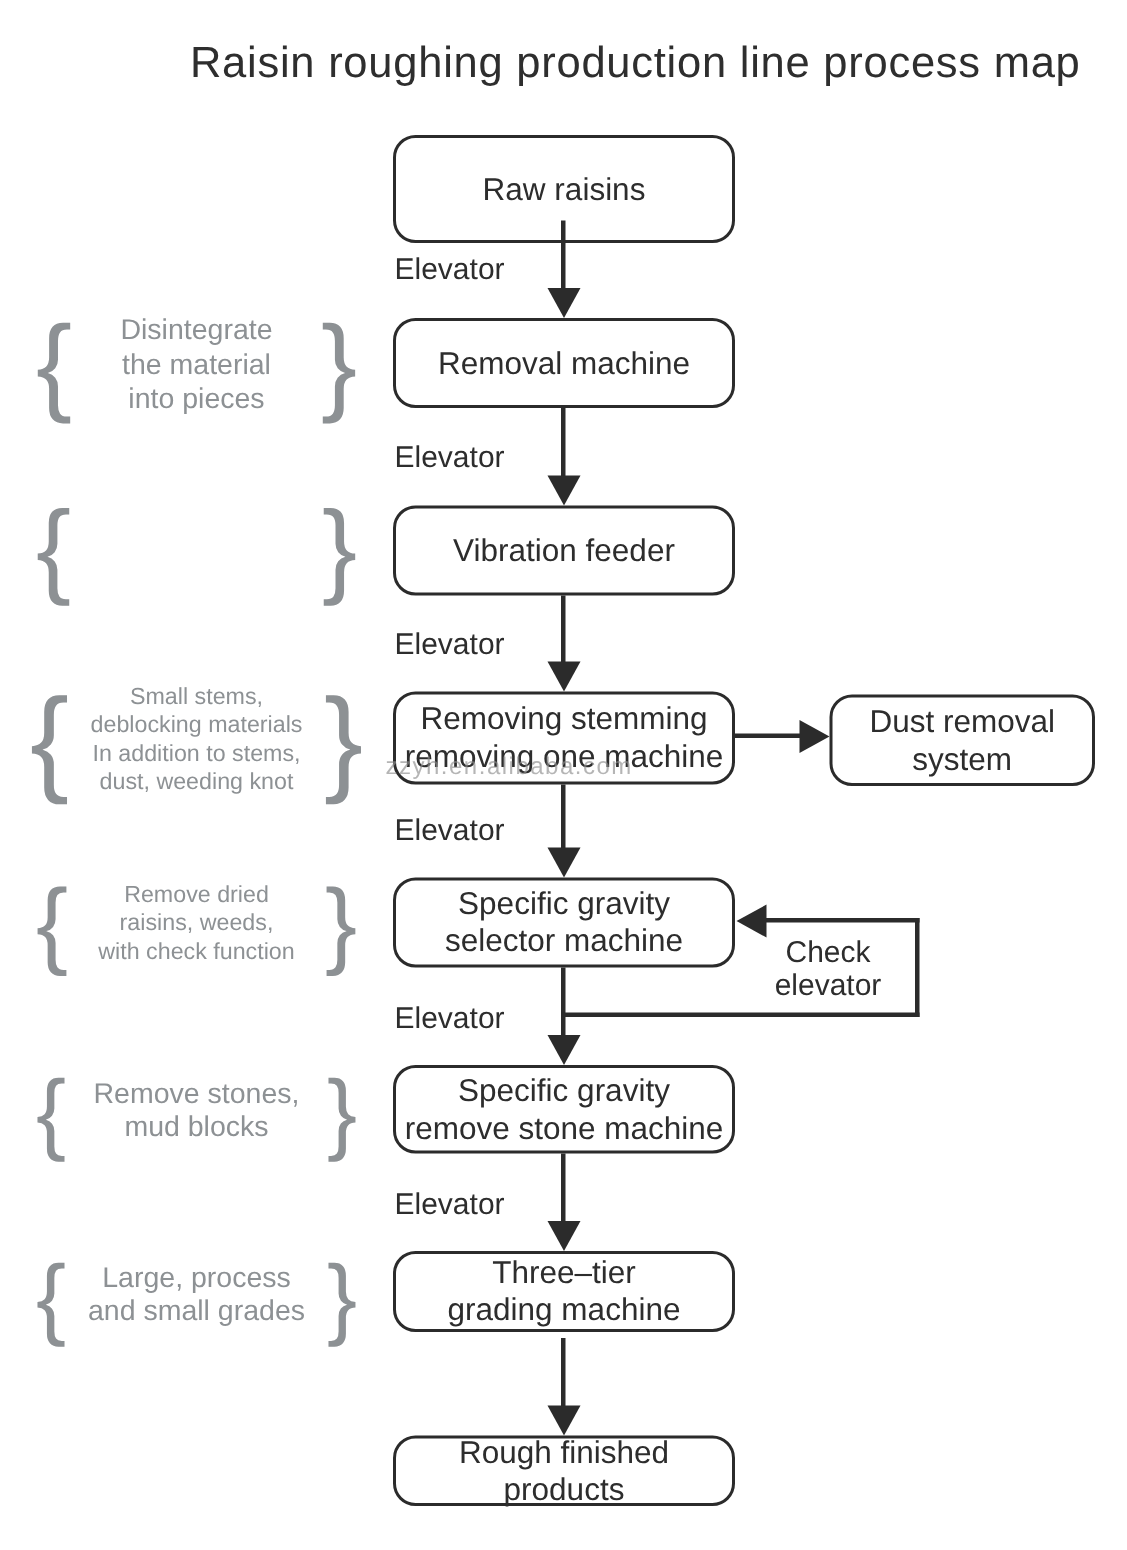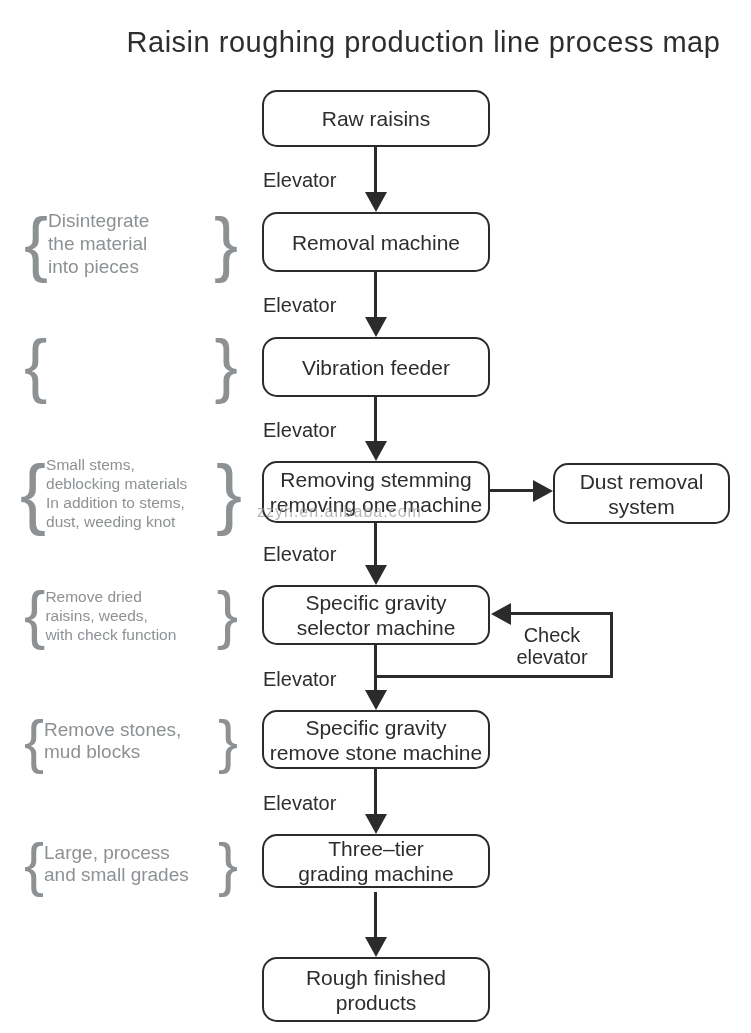--- a/index.html
+++ b/index.html
@@ -82,21 +82,21 @@
   }
   .anno {
     position: absolute;
     display: flex;
     align-items: center;
     justify-content: space-between;
     color: #8d9194;
   }
   .anno-text {
     flex: 1;
-    text-align: left;
+    text-align: center;
     white-space: pre-line;
   }
   .brace {
     font-weight: 400;
     line-height: 0.95;
     color: #8d9194;
     flex: 0 0 auto;
   }
   .watermark {
     position: absolute;
@@ -109,21 +109,21 @@
     white-space: nowrap;
   }
 </style>
 </head>
 <body>
 
 <div class="canvas">
 
   <h1 class="title">Raisin roughing production line process map</h1>
 
-  <div class="node" style="top:90px;height:57px">
+  <div class="node" style="top:90px;height:72px">
     <span class="node-label">Raw raisins</span>
   </div>
   <div class="node" style="top:212px;height:60px">
     <span class="node-label">Removal machine</span>
   </div>
   <div class="node" style="top:461px;height:62px">
     <span class="node-label">Removing stemming
 removing one machine</span>
   </div>
   <div class="node" style="top:337px;height:60px">
@@ -134,21 +134,21 @@
 selector machine</span>
   </div>
   <div class="node" style="top:710px;height:59px">
     <span class="node-label">Specific gravity
 remove stone machine</span>
   </div>
   <div class="node" style="top:834px;height:54px">
     <span class="node-label">Three–tier
 grading machine</span>
   </div>
-  <div class="node" style="top:957px;height:65px">
+  <div class="node" style="top:957px;height:47px">
     <span class="node-label">Rough finished
 products</span>
   </div>
 
   <div class="elev" style="top:169px">Elevator</div>
   <div class="elev" style="top:294px">Elevator</div>
   <div class="elev" style="top:419px">Elevator</div>
   <div class="elev" style="top:543px">Elevator</div>
   <div class="elev" style="top:668px">Elevator</div>
   <div class="elev" style="top:792px">Elevator</div>

